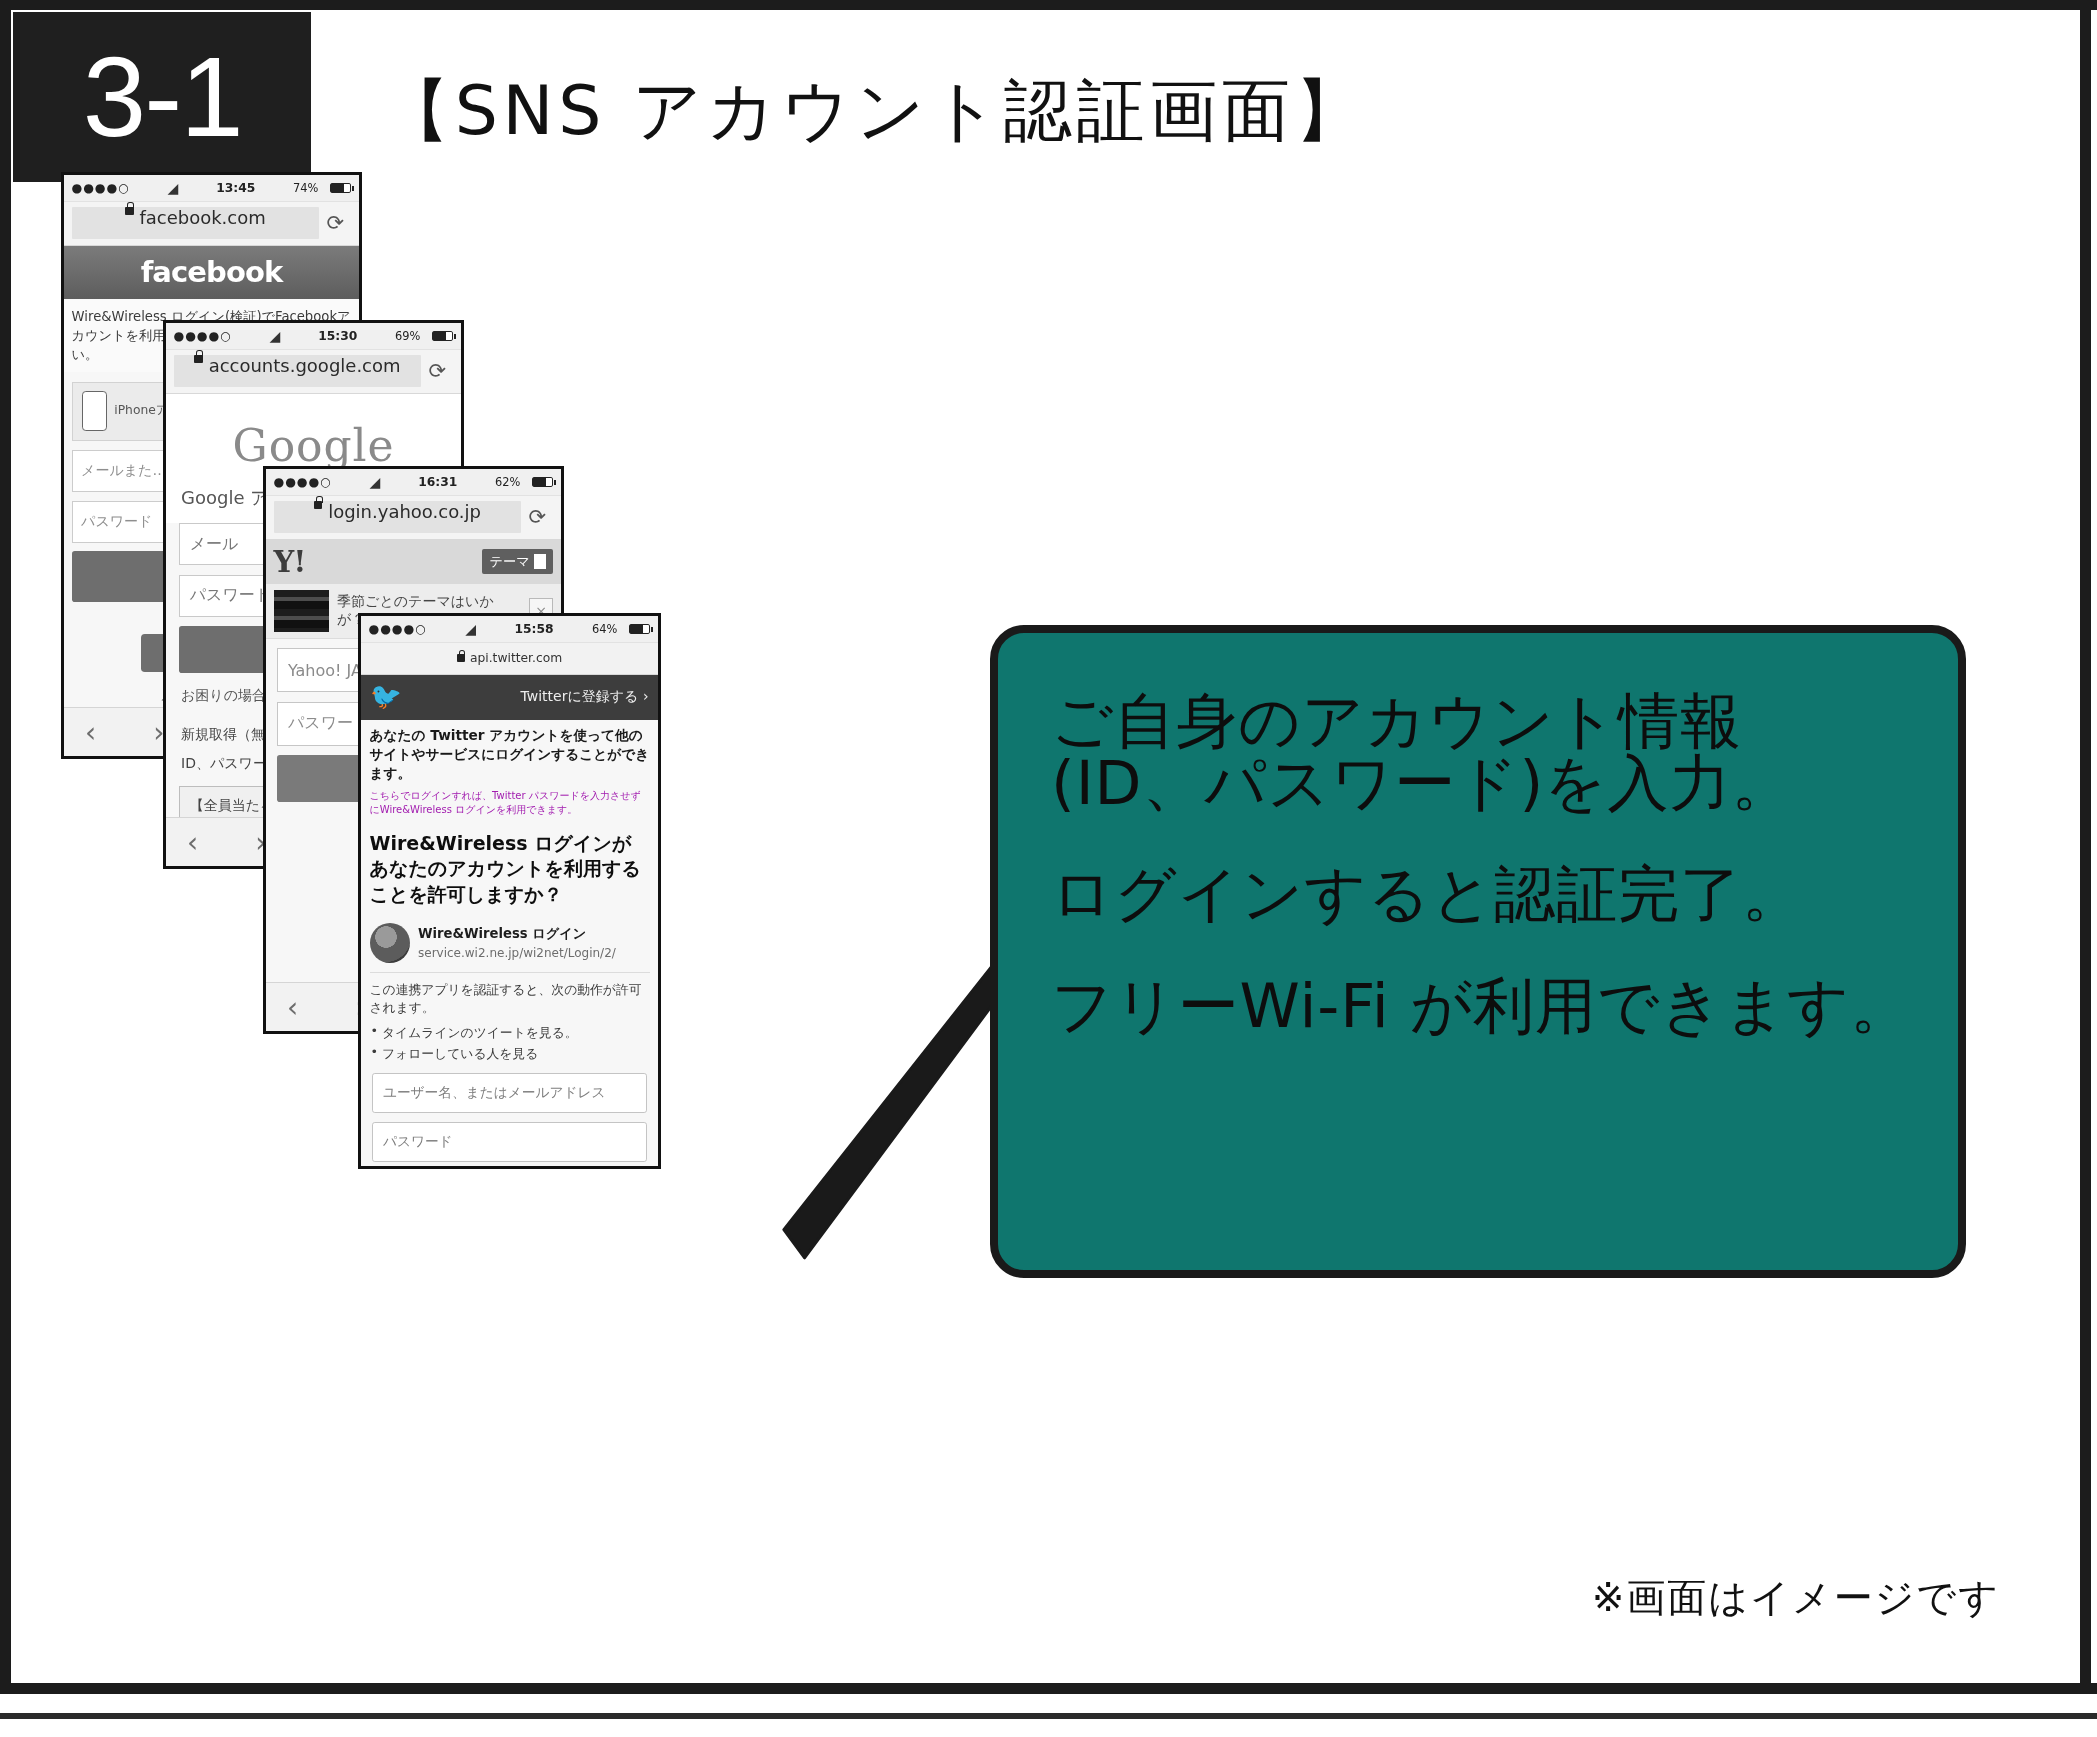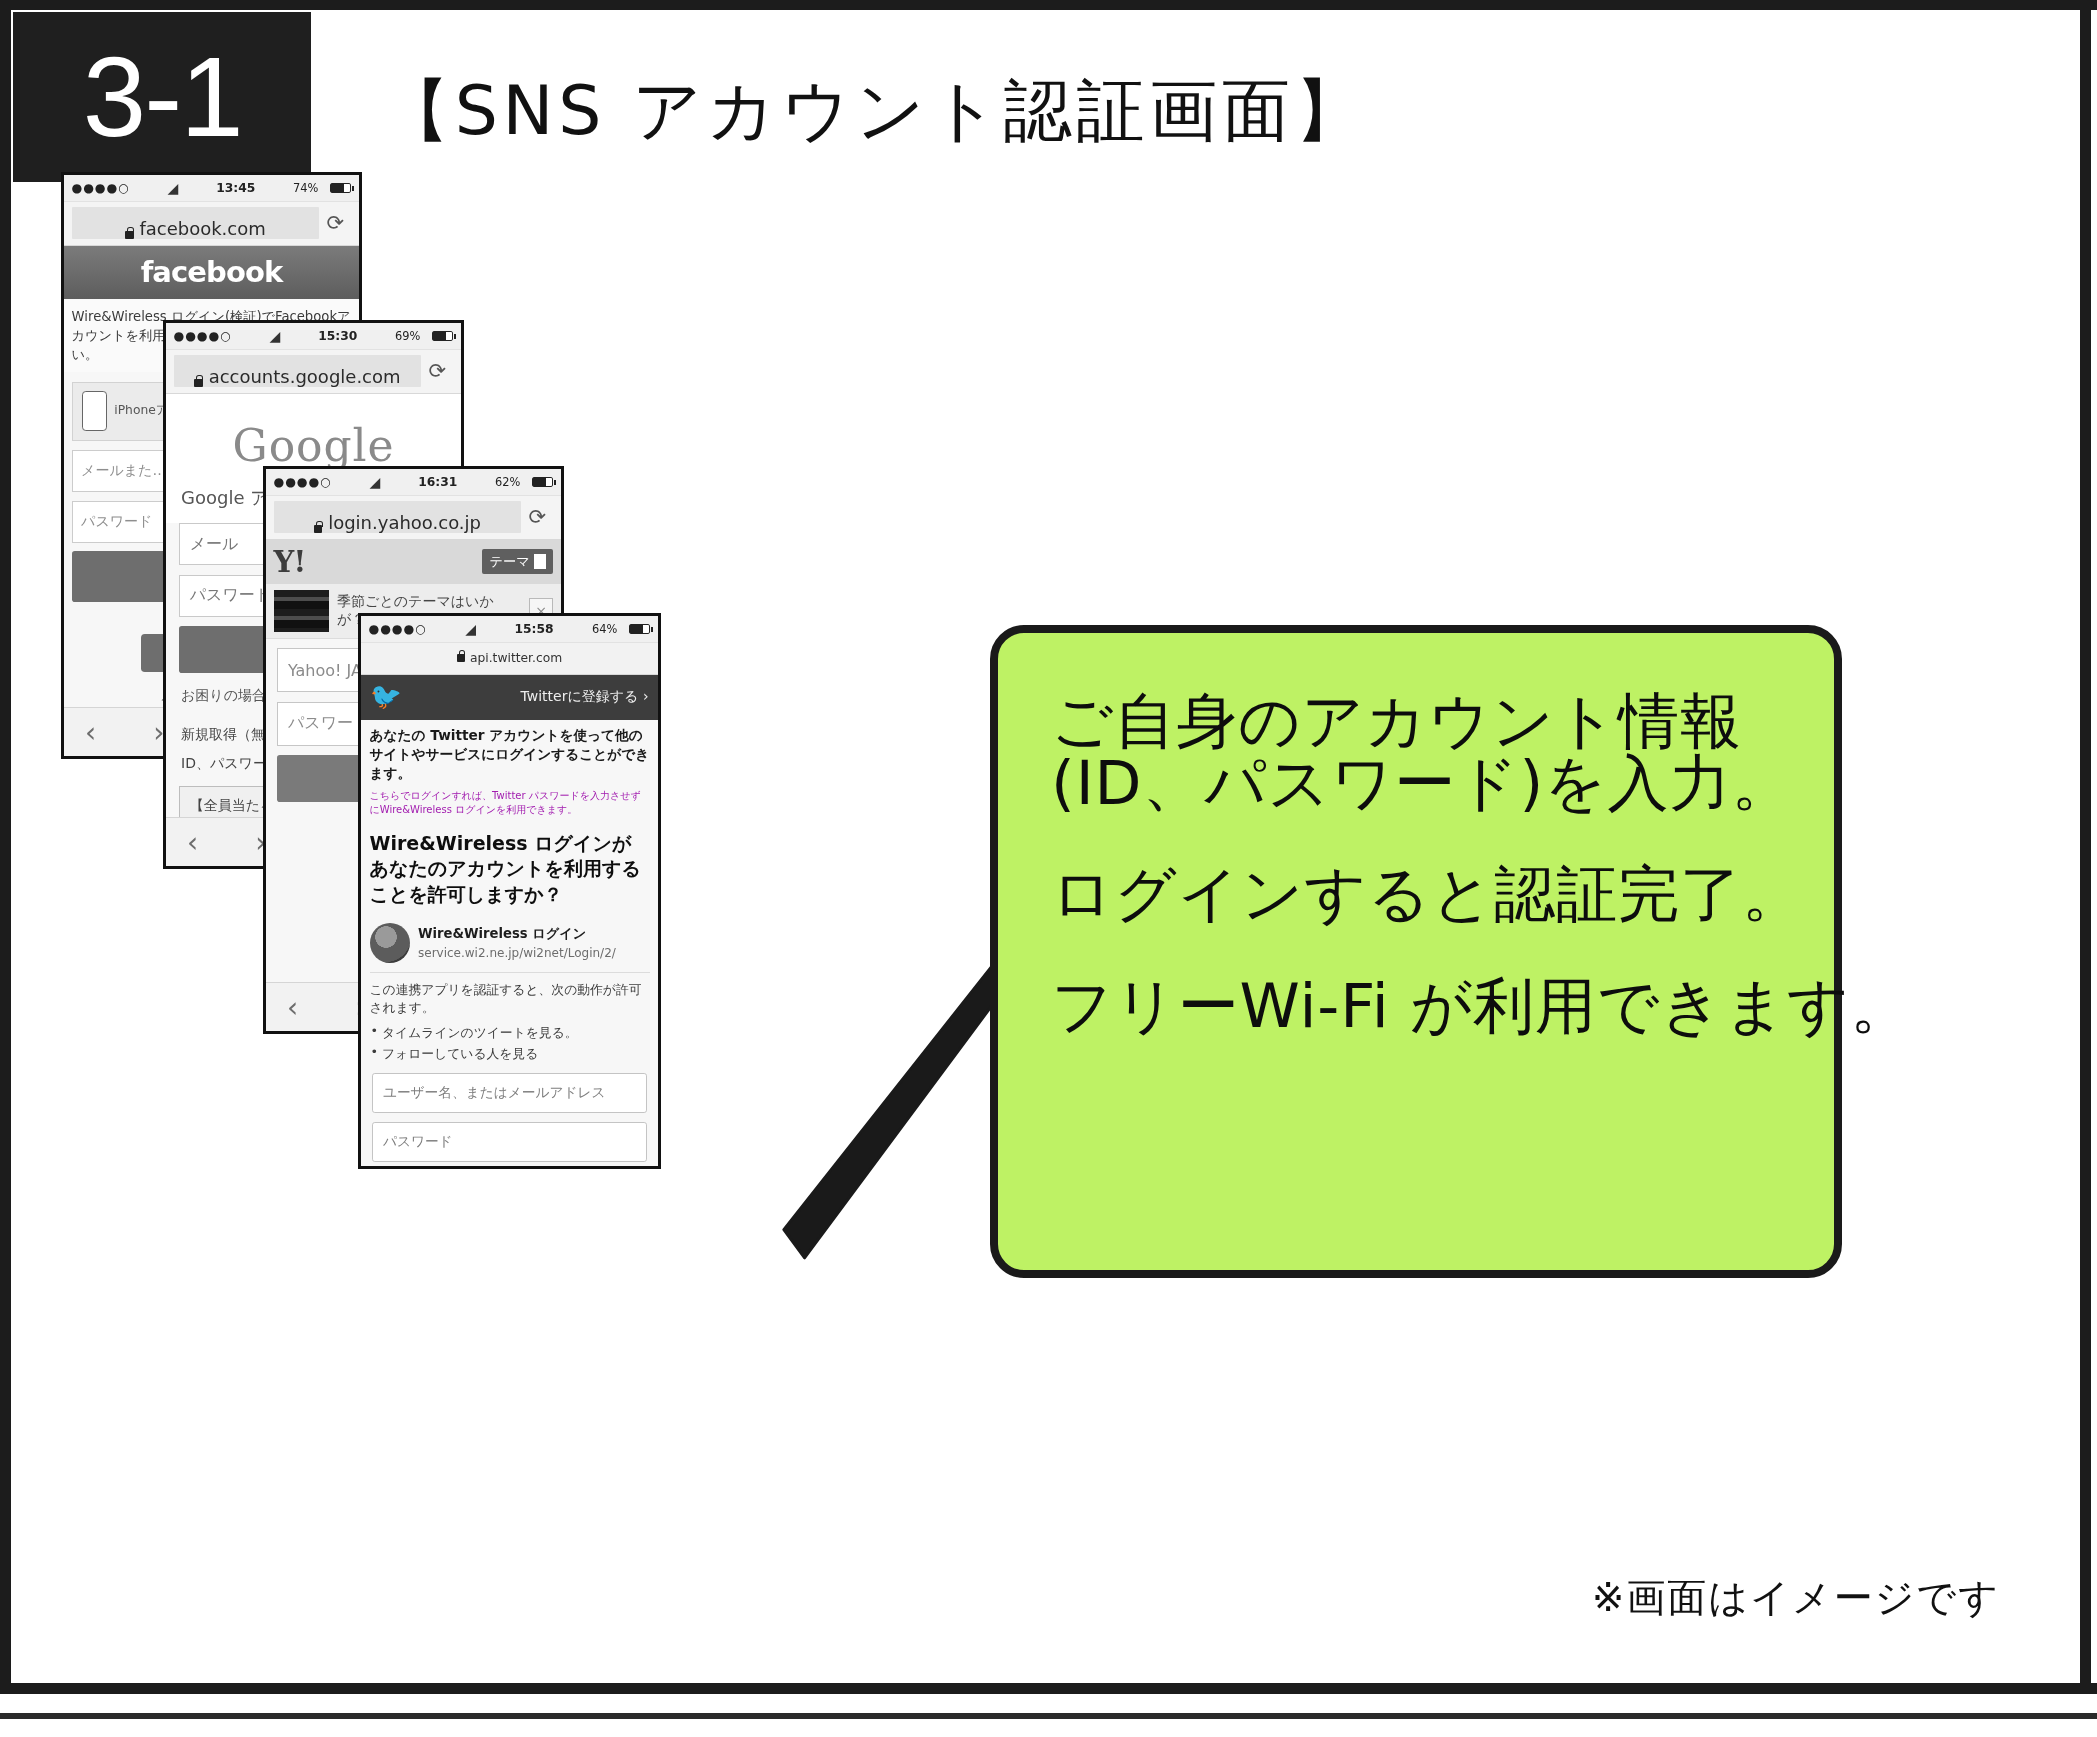--- a/index.html
+++ b/index.html
@@ -73,21 +73,21 @@
   }
   .urlbar {
     height:44px; background:#f4f4f4;
     display:flex; align-items:center; justify-content:center;
     position:relative; border-bottom:0.9px solid #d8d8d8;
     padding:4.7px 7.6px;
   }
   .urlpill {
     background:#e2e2e2; border-radius:1px;
     flex:1; height:32px;
-    display:flex; align-items:flex-end; justify-content:center;
+    display:flex; align-items:flex-start; justify-content:center;
     gap:5.7px; font-size:18px; color:#2b2b2b;
   }
   .lock {
     display:inline-block; width:8.5px; height:7.6px;
     background:#222; border-radius:0.9px; position:relative;
   }
   .lock::before{
     content:""; position:absolute; left:1.9px; top:-4.7px;
     width:4.7px; height:5.7px; border:1.5px solid #222;
     border-bottom:none; border-radius:2.8px 2.8px 0 0;
@@ -228,23 +228,23 @@
   .tw-li::before { content:"•"; position:absolute; left:9.5px; top:1.9px; }
   .tw-field {
     margin:9.5px 11.4px 0 11.4px; height:40px; background:#fff; border:0.9px solid #c4c4c4;
     border-radius:2.8px; display:flex; align-items:center; padding-left:9.5px;
     font-size:13.7px; color:#7d7d7d;
   }
 
   
   #callout {
     position:absolute; left:990px; top:625px;
-    width:852px; height:653px;
+    width:976px; height:653px;
     border:8.5px solid #1a1a1a; border-radius:34px;
-    background:#bef264; z-index:30;
+    background:#0f766e; z-index:30;
   }
   #callout .lines {
     padding:57px 0 0 53px;
     font-size:61px; line-height:1.02; color:#0d0d0d; letter-spacing:0.9px;
     font-family:"DejaVu Sans","Liberation Sans",sans-serif;
   }
   #callout .l { white-space:nowrap; }
   #callout .gap { height:49px; }
 
   

